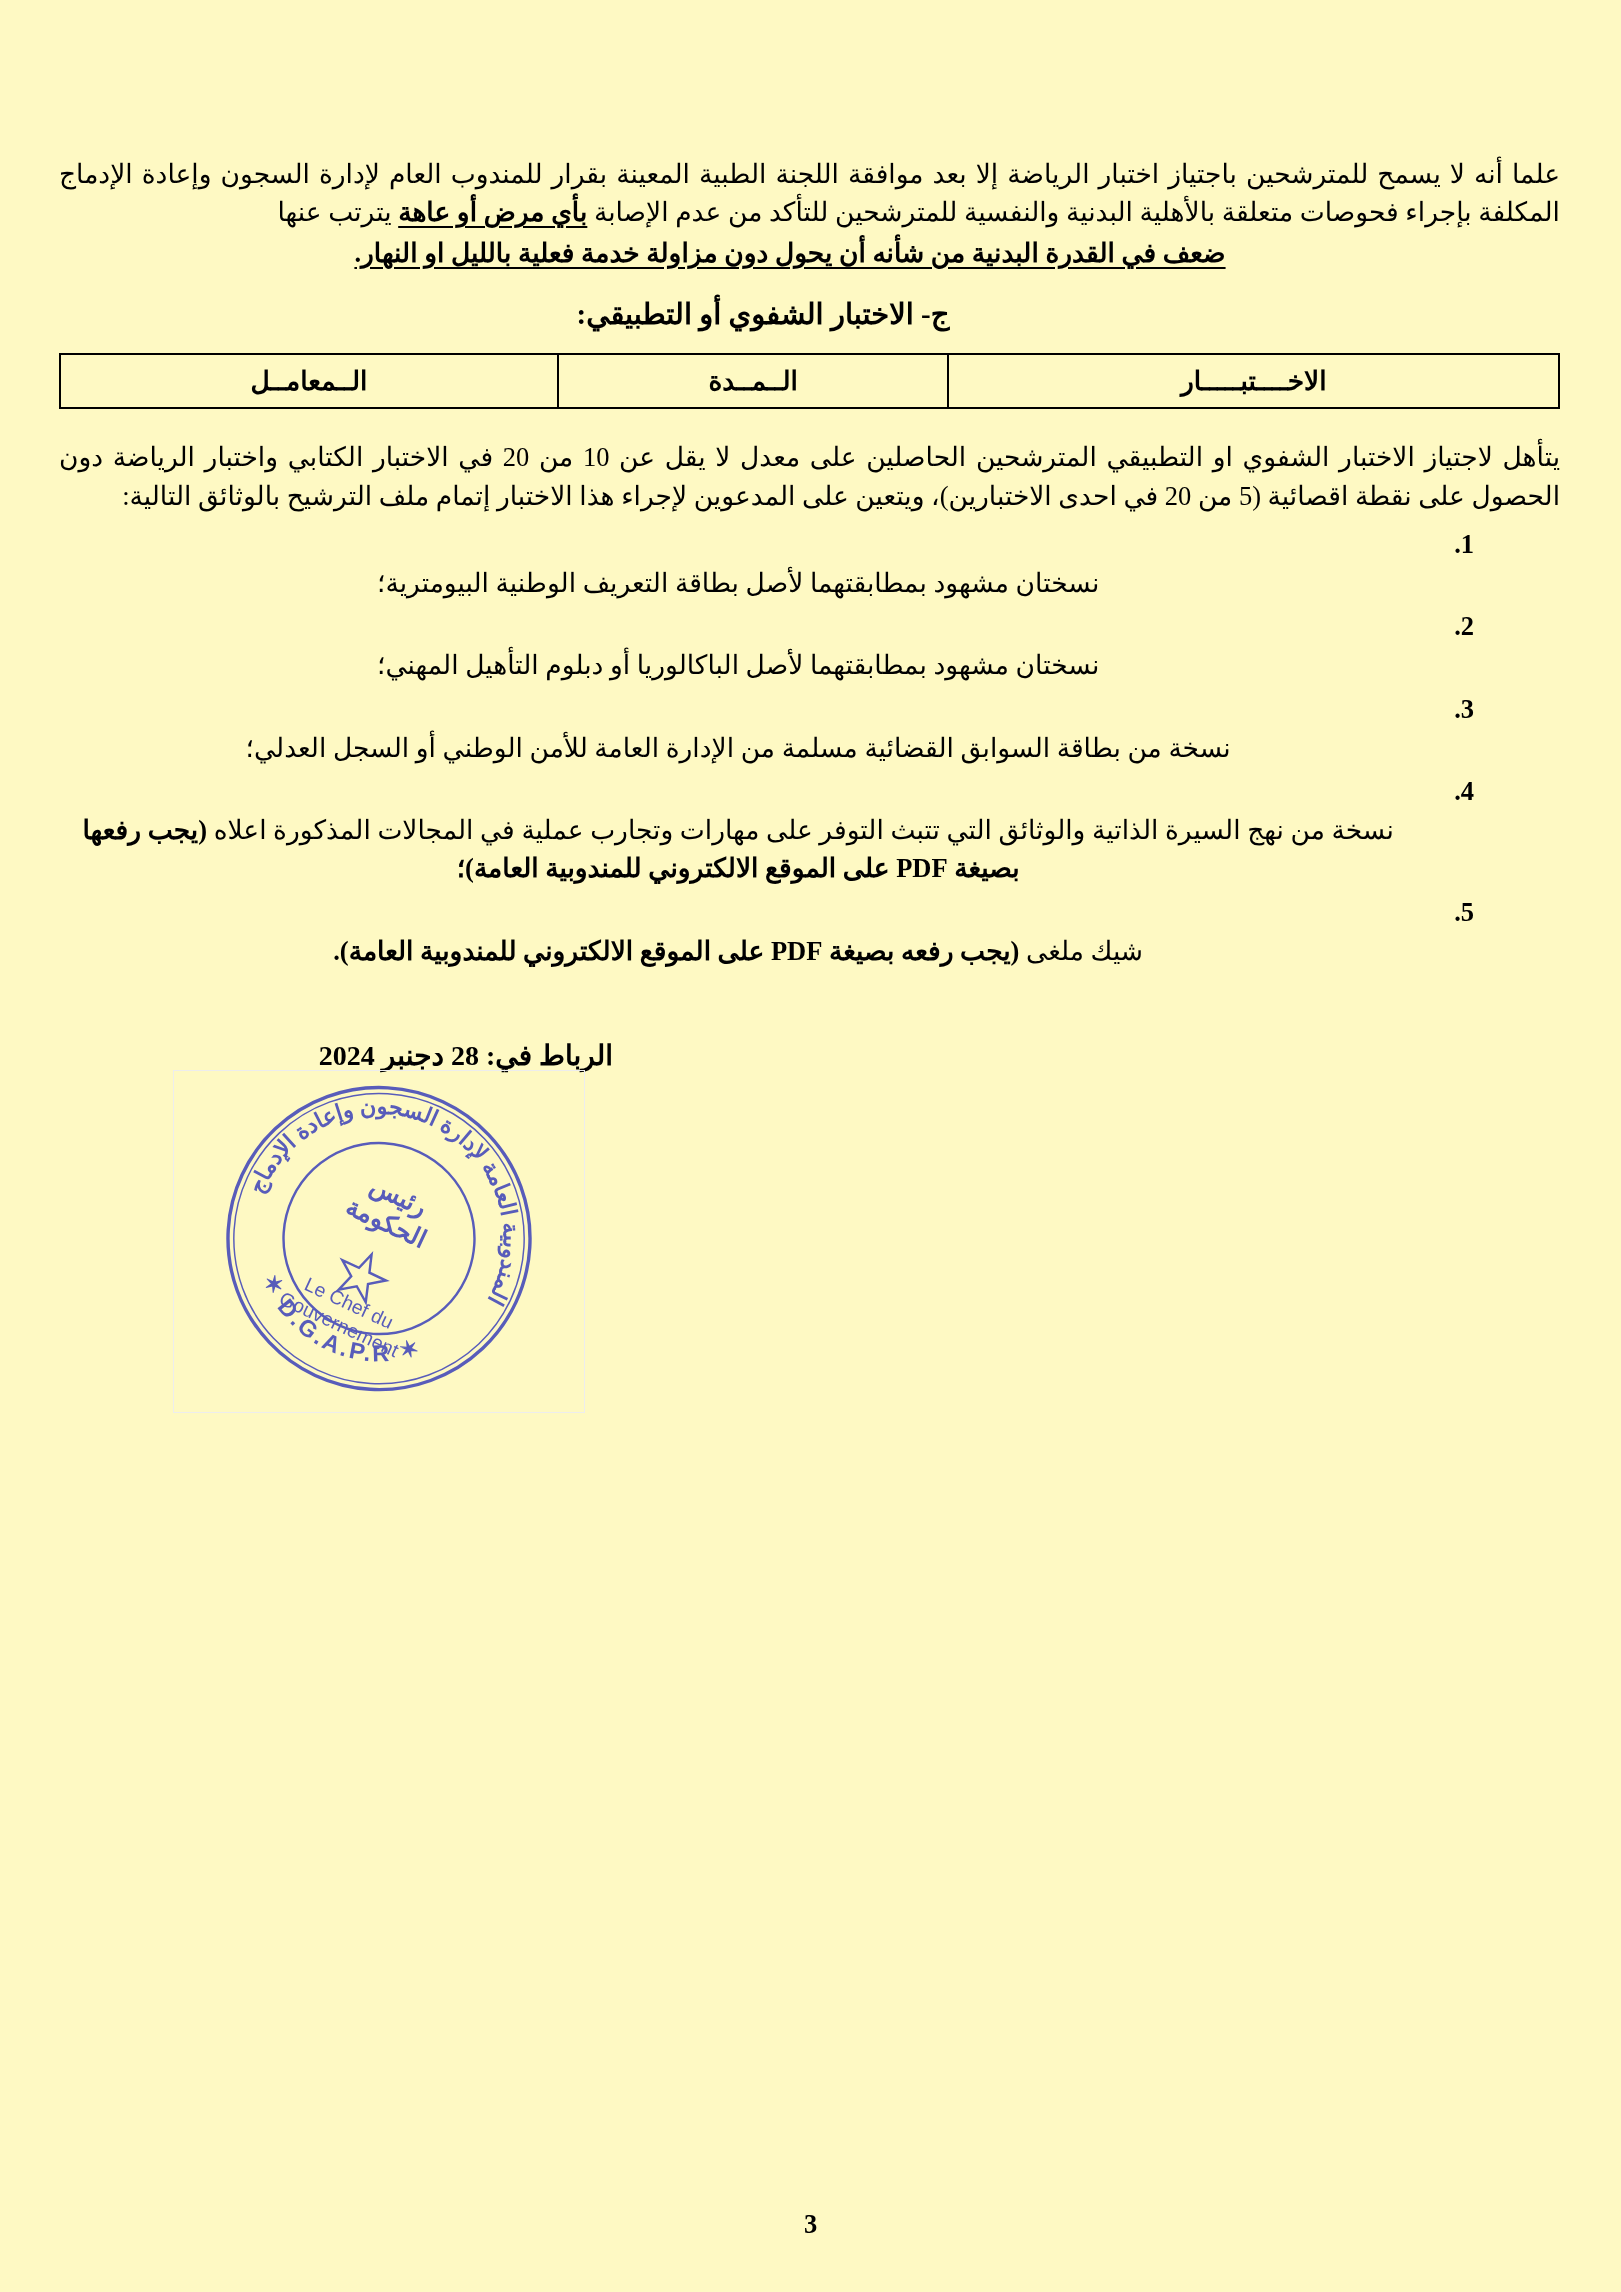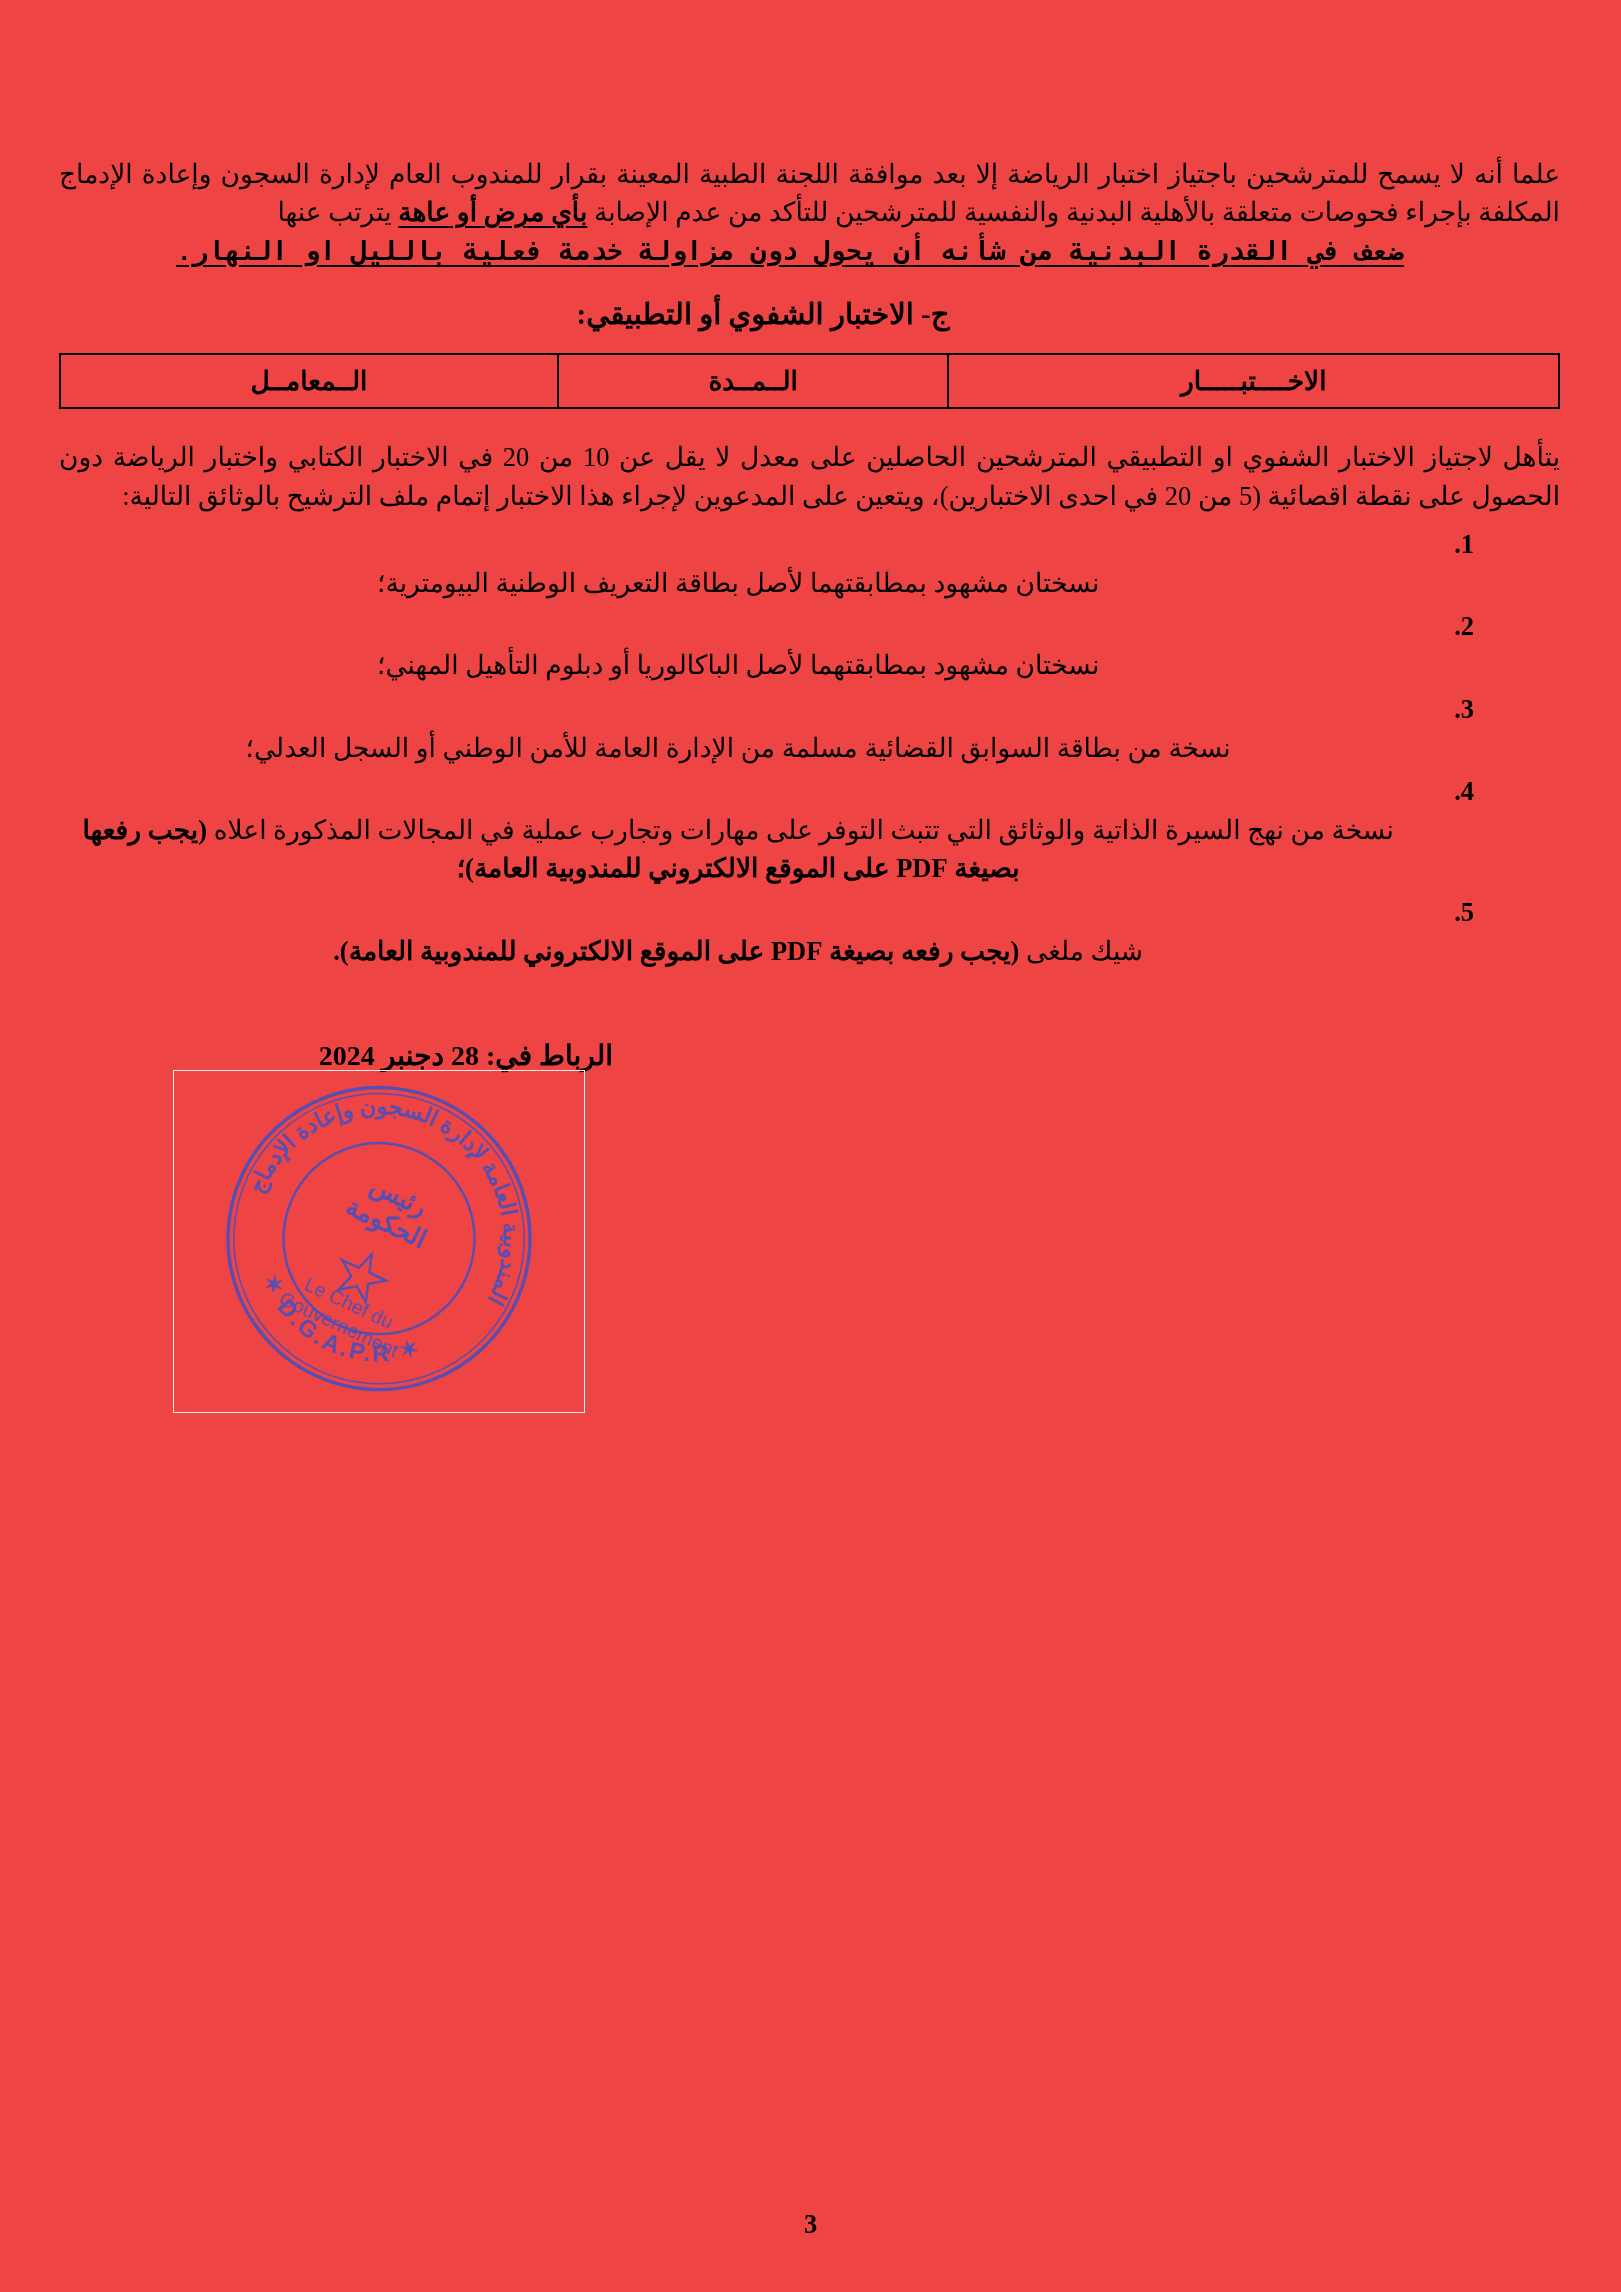--- a/index.html
+++ b/index.html
@@ -1,40 +1,39 @@
 <!DOCTYPE html>
 <html lang="ar"><head>
 <meta charset="utf-8">
 <style>
   * { box-sizing: border-box; }
   html,body { margin:0; padding:0; background:#ffffff; }
   .page {
     position: relative;
     width: 1621px;
     height: 2293px;
-    background: #ef4444;
+    background: #fef9c3;
     color: #000;
     font-family: "Liberation Serif", "DejaVu Serif", serif;
     overflow: hidden;
   }
   .content {
     direction: rtl;
     padding: 155px 61px 0 59px;
     font-size: 26.5px;
     line-height: 1.45;
   }
   .para { margin: 0; text-align: justify; }
   .bu { font-weight: bold; text-decoration: underline; text-underline-offset: 4.9px; }
   .conclusion {
     text-align: center;
     font-weight: bold;
     text-decoration: underline;
     text-underline-offset: 4.9px;
     margin: 2px 39px 0 0;
-    font-family: Liberation Mono, monospace;
   }
   .heading {
     margin: 23.5px 93px 19.6px 0;
     font-size: 29px;
     font-weight: bold;
     text-align: center;
     line-height: 1.3;
   }
   table.exam {
     width: 100%;

